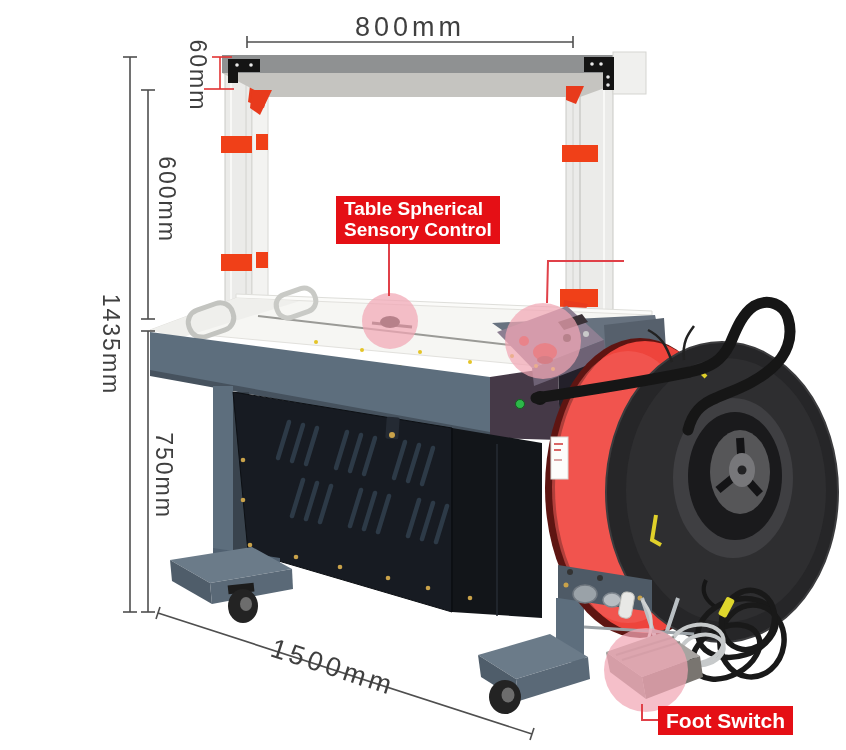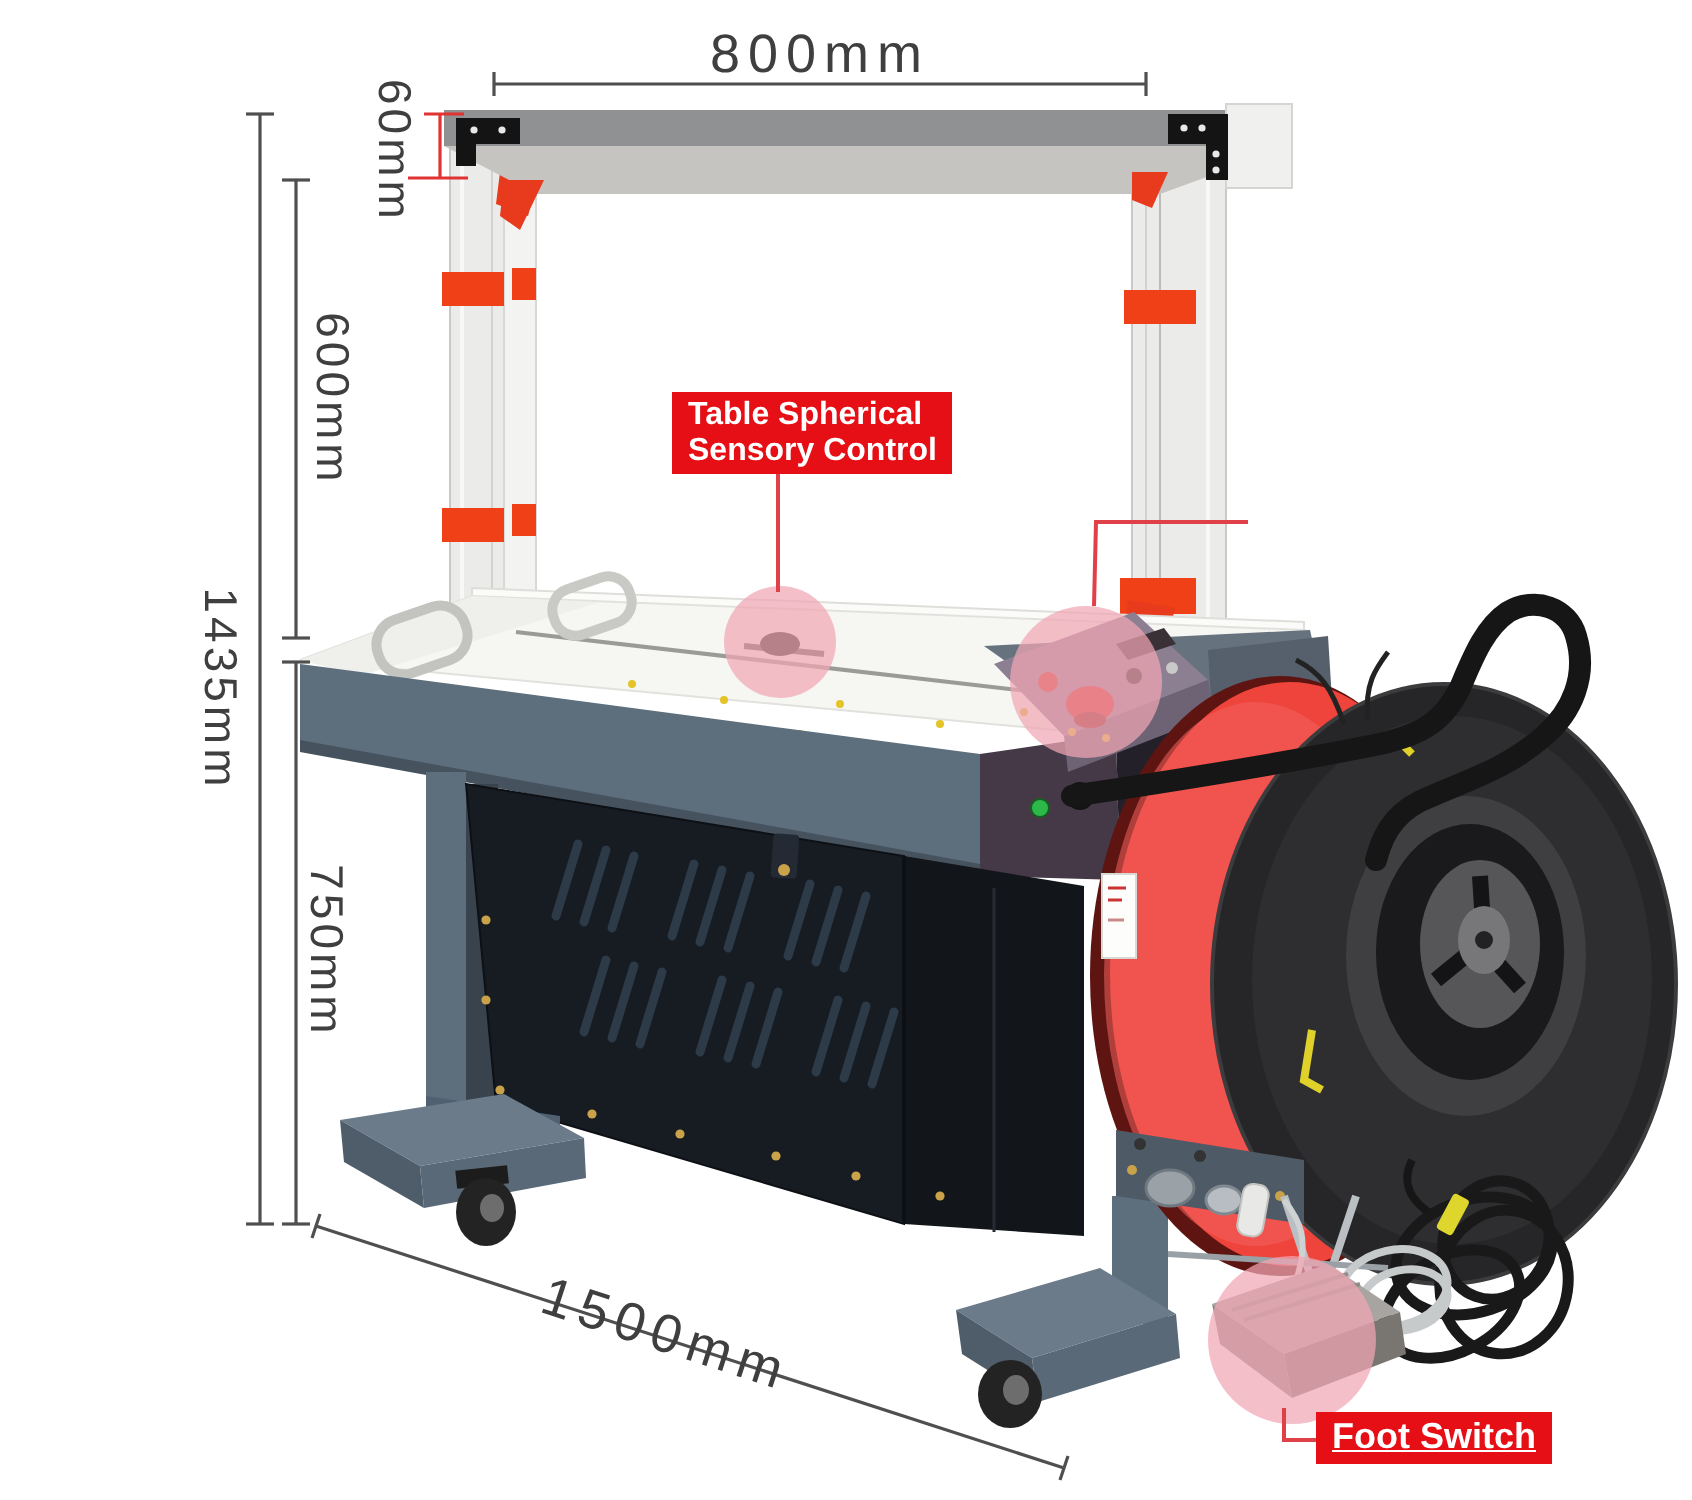--- a/index.html
+++ b/index.html
@@ -4,21 +4,21 @@
 <style>
   html,body{margin:0;padding:0;background:#ffffff;}
   #stage{position:relative;width:846px;height:750px;background:#ffffff;overflow:hidden;
          font-family:"Liberation Sans",sans-serif;}
   #machine-svg{position:absolute;left:0;top:0;}
   .dim-text{position:absolute;color:#3f3f3f;font-size:23px;letter-spacing:2px;
             text-align:center;white-space:nowrap;}
   .dim-big{font-size:27px;letter-spacing:4px;}
   .rot90{transform:rotate(90deg);}
   .callout{position:absolute;background:#e50f15;color:#ffffff;font-weight:bold;
-           font-size:16px;line-height:1.1;padding:3px 8px;white-space:nowrap;}
+           font-size:19px;line-height:1.1;padding:3px 8px;white-space:nowrap;}
 </style>
 </head>
 <body>
 
 <div id="stage">
 
 <svg id="machine-svg" width="846" height="750" viewBox="0 0 846 750">
 
   <g>
 
@@ -277,15 +277,15 @@
 <div class="dim-text rot90" style="left:162px;top:61px;width:70px;">60mm</div>
 <div class="dim-text rot90" style="left:116px;top:186px;width:100px;">600mm</div>
 <div class="dim-text rot90" style="left:53px;top:331px;width:114px;">1435mm</div>
 <div class="dim-text rot90" style="left:118px;top:462px;width:90px;">750mm</div>
 <div class="dim-text dim-big" style="left:253px;top:652px;width:160px;transform:rotate(18deg);">1500mm</div>
 
 <div class="callout" style="left:336px;top:196px;">
   <div>Table Spherical</div>
   <div>Sensory Control</div>
 </div>
-<div class="callout" style="left:658px;top:706px;font-size:18px;text-decoration:underline;">Foot Switch</div>
+<div class="callout" style="left:658px;top:706px;font-size:21px;">Foot Switch</div>
 
 </div>
 
 </body></html>

